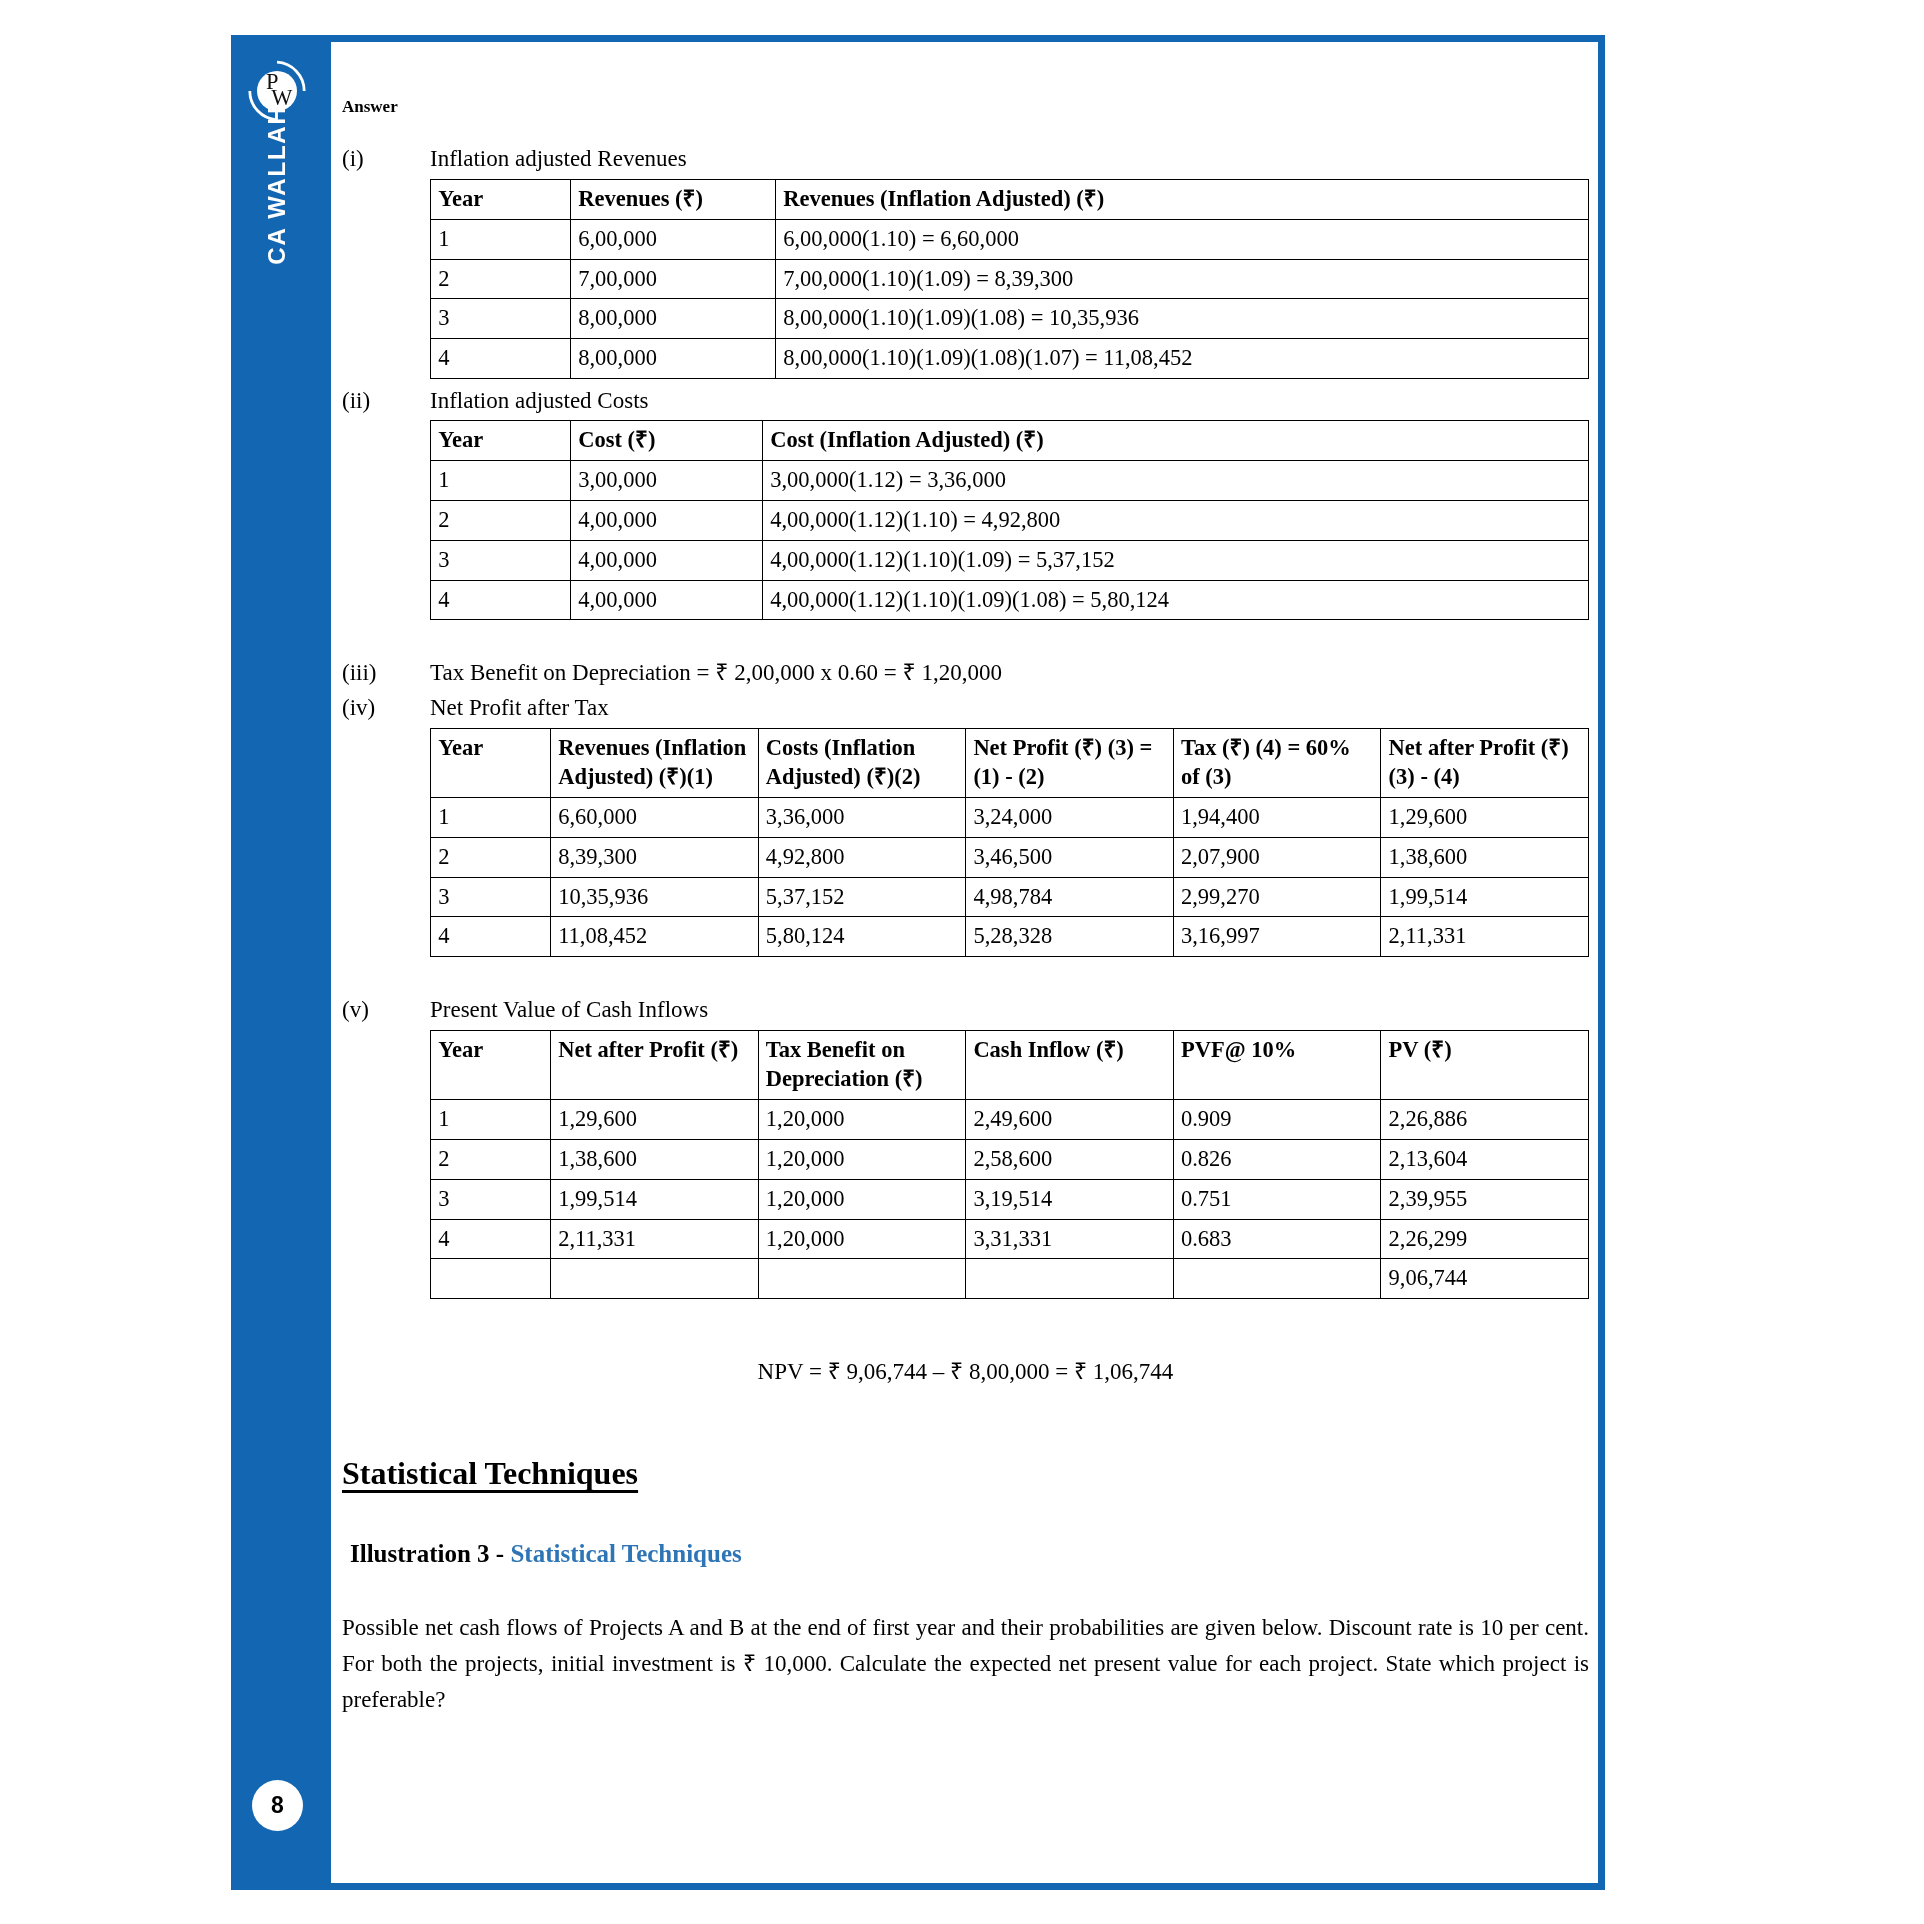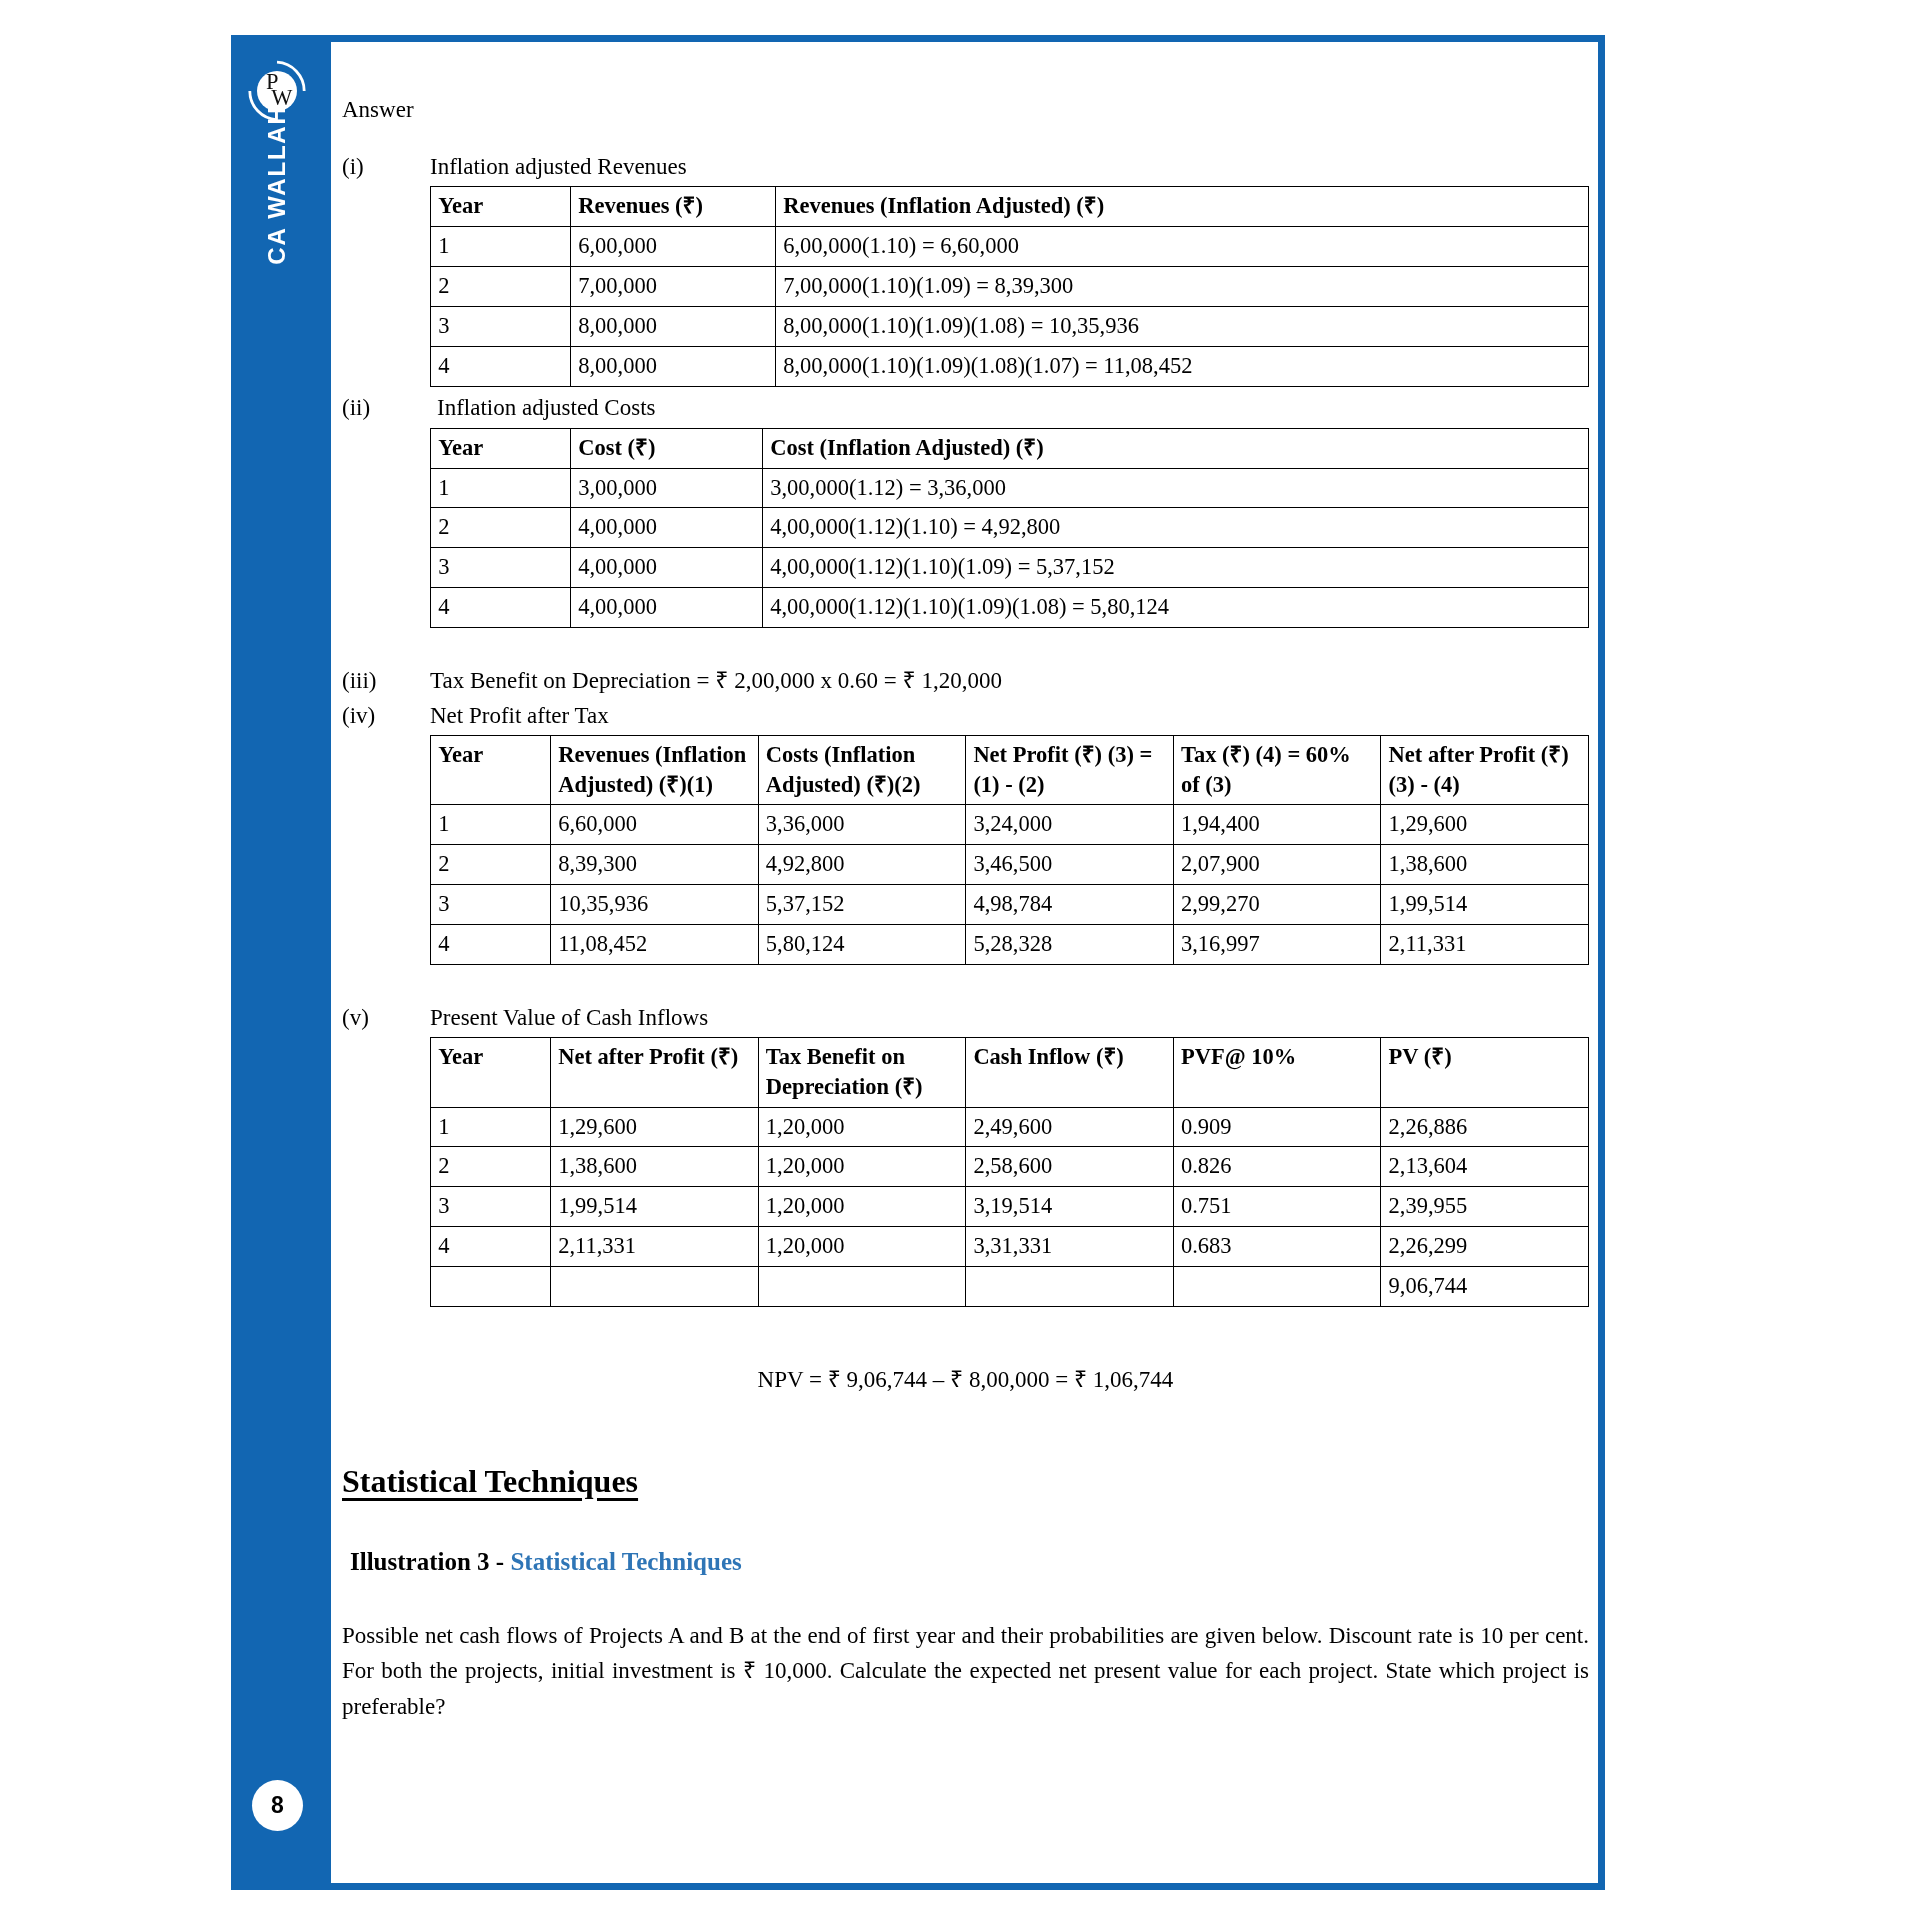--- a/index.html
+++ b/index.html
@@ -74,22 +74,22 @@
 
   
   #content {
     position: absolute;
     left: 342px; top: 96px;
     width: 1247px;
     color: #000000;
   }
 
   .h-bold {
-    font-weight: normal;
-    font-size: 23px;
+    font-weight: bold;
+    font-size: 17px;
     line-height: 1.25;
     margin: 0 0 27px 0;
   }
   .h-bold.tight { margin-bottom: 30.5px; }
 
   
   .item {
     display: flex;
     font-size: 23px;
     line-height: 1.3;
@@ -223,21 +223,21 @@
           <td>8,00,000(1.10)(1.09)(1.08) = 10,35,936</td>
         </tr>
         <tr>
           <td>4</td>
           <td>8,00,000</td>
           <td>8,00,000(1.10)(1.09)(1.08)(1.07) = 11,08,452</td>
         </tr>
       </tbody>
     </table>
 
-    <div class="item" style="margin-top:6.4px;gap:7px;">
+    <div class="item" style="margin-top:6.4px;">
       <span class="num">(ii)</span>
       <span class="txt">Inflation adjusted Costs</span>
     </div>
 
     <table class="doc t-cost">
       <colgroup>
           <col class="c1">
           <col class="c2">
           <col>
         </colgroup>

